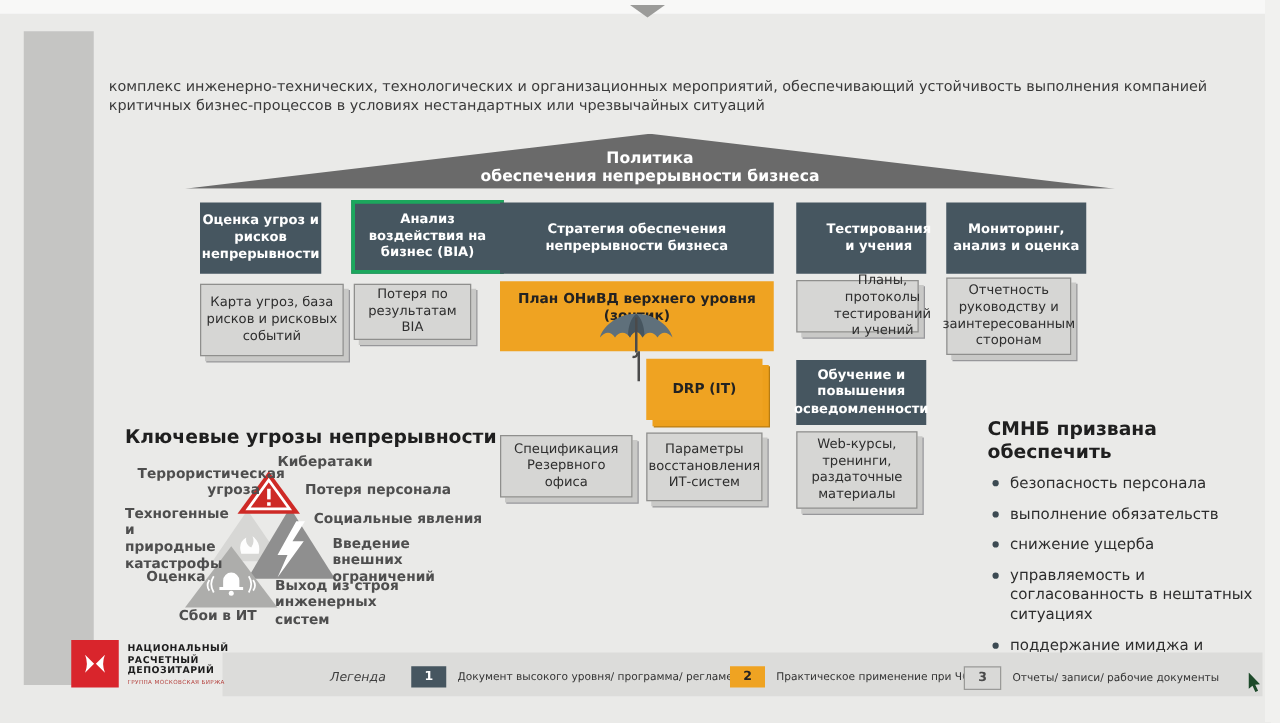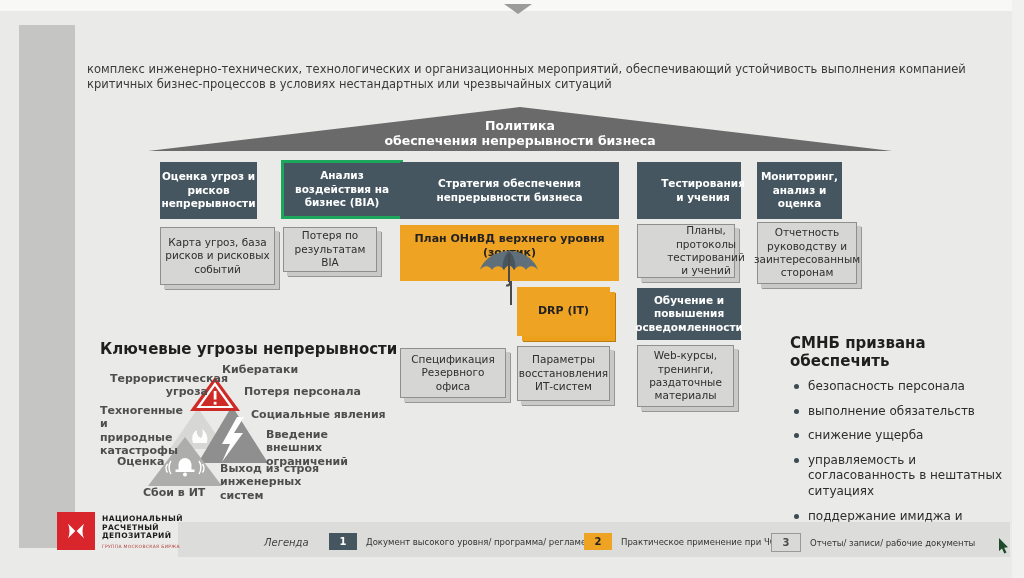--- a/index.html
+++ b/index.html
@@ -83,21 +83,21 @@
   </div>
   <div class="abs dark greenb" style="left:281px;top:160px;width:122px;height:59px;">
     <span>Анализ воздействия на бизнес (BIA)</span>
   </div>
   <div class="abs dark" style="left:400px;top:162px;width:219px;height:57px;">
     <span>Стратегия обеспечения непрерывности бизнеса</span>
   </div>
   <div class="abs dark" style="left:637px;top:162px;width:104px;height:57px;padding-left:32px;">
     <span>Тестирования и учения</span>
   </div>
-  <div class="abs dark" style="left:757px;top:162px;width:85px;height:57px;">
+  <div class="abs dark" style="left:757px;top:162px;width:112px;height:57px;">
     <span>Мониторинг, анализ и оценка</span>
   </div>
 
   <div class="abs gray" style="left:160px;top:227px;width:115px;height:58px;">
     <span>Карта угроз, база рисков и рисковых событий</span>
   </div>
   <div class="abs gray" style="left:283px;top:227px;width:94px;height:45px;">
     <span>Потеря по результатам BIA</span>
   </div>
 
@@ -106,21 +106,21 @@
     <span>(зонтик)</span>
   </div>
   <svg class="abs" style="left:477px;top:247px;" width="64" height="40" viewBox="0 0 64 40">
     <path d="M32 4 C16 4 5 15 3 23 C7 18 12 18 15 23 C18 18 24 18 27 23 C29.5 17 34.5 17 37 23 C40 18 46 18 49 23 C52 18 57 18 61 23 C59 15 48 4 32 4 Z" fill="#5f707b"></path>
     <path d="M32 4 C28 7 25.5 14 25.5 21 L27 23 C29.5 17 34.5 17 37 23 L38.5 21 C38.5 14 36 7 32 4 Z" fill="#46555f"></path>
     <rect x="31" y="7" width="2" height="28" fill="#4a4a4a"></rect>
     <path d="M33 35 q0 4 -4 3.5" stroke="#4a4a4a" stroke-width="2" fill="none"></path>
   </svg>
   <div class="abs connector"></div>
 
-  <div class="abs gray" style="left:637px;top:224px;width:98px;height:54px;padding-left:44px;">
+  <div class="abs gray" style="left:637px;top:224px;width:98px;height:42px;padding-left:44px;">
     <span>Планы, протоколы тестирований и учений</span>
   </div>
   <div class="abs gray" style="left:757px;top:222px;width:100px;height:62px;">
     <span>Отчетность руководству и заинтересованным сторонам</span>
   </div>
 
   <div class="abs orange stack" style="left:517px;top:287px;width:93px;height:49px;">
     <span>DRP (IT)</span>
   </div>
   <div class="abs dark" style="left:637px;top:288px;width:104px;height:52px;">

